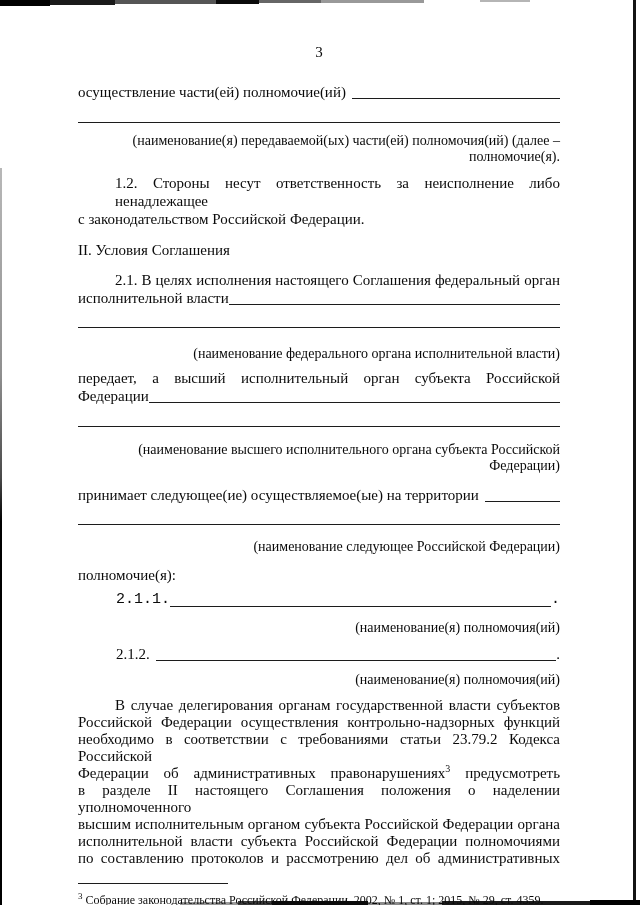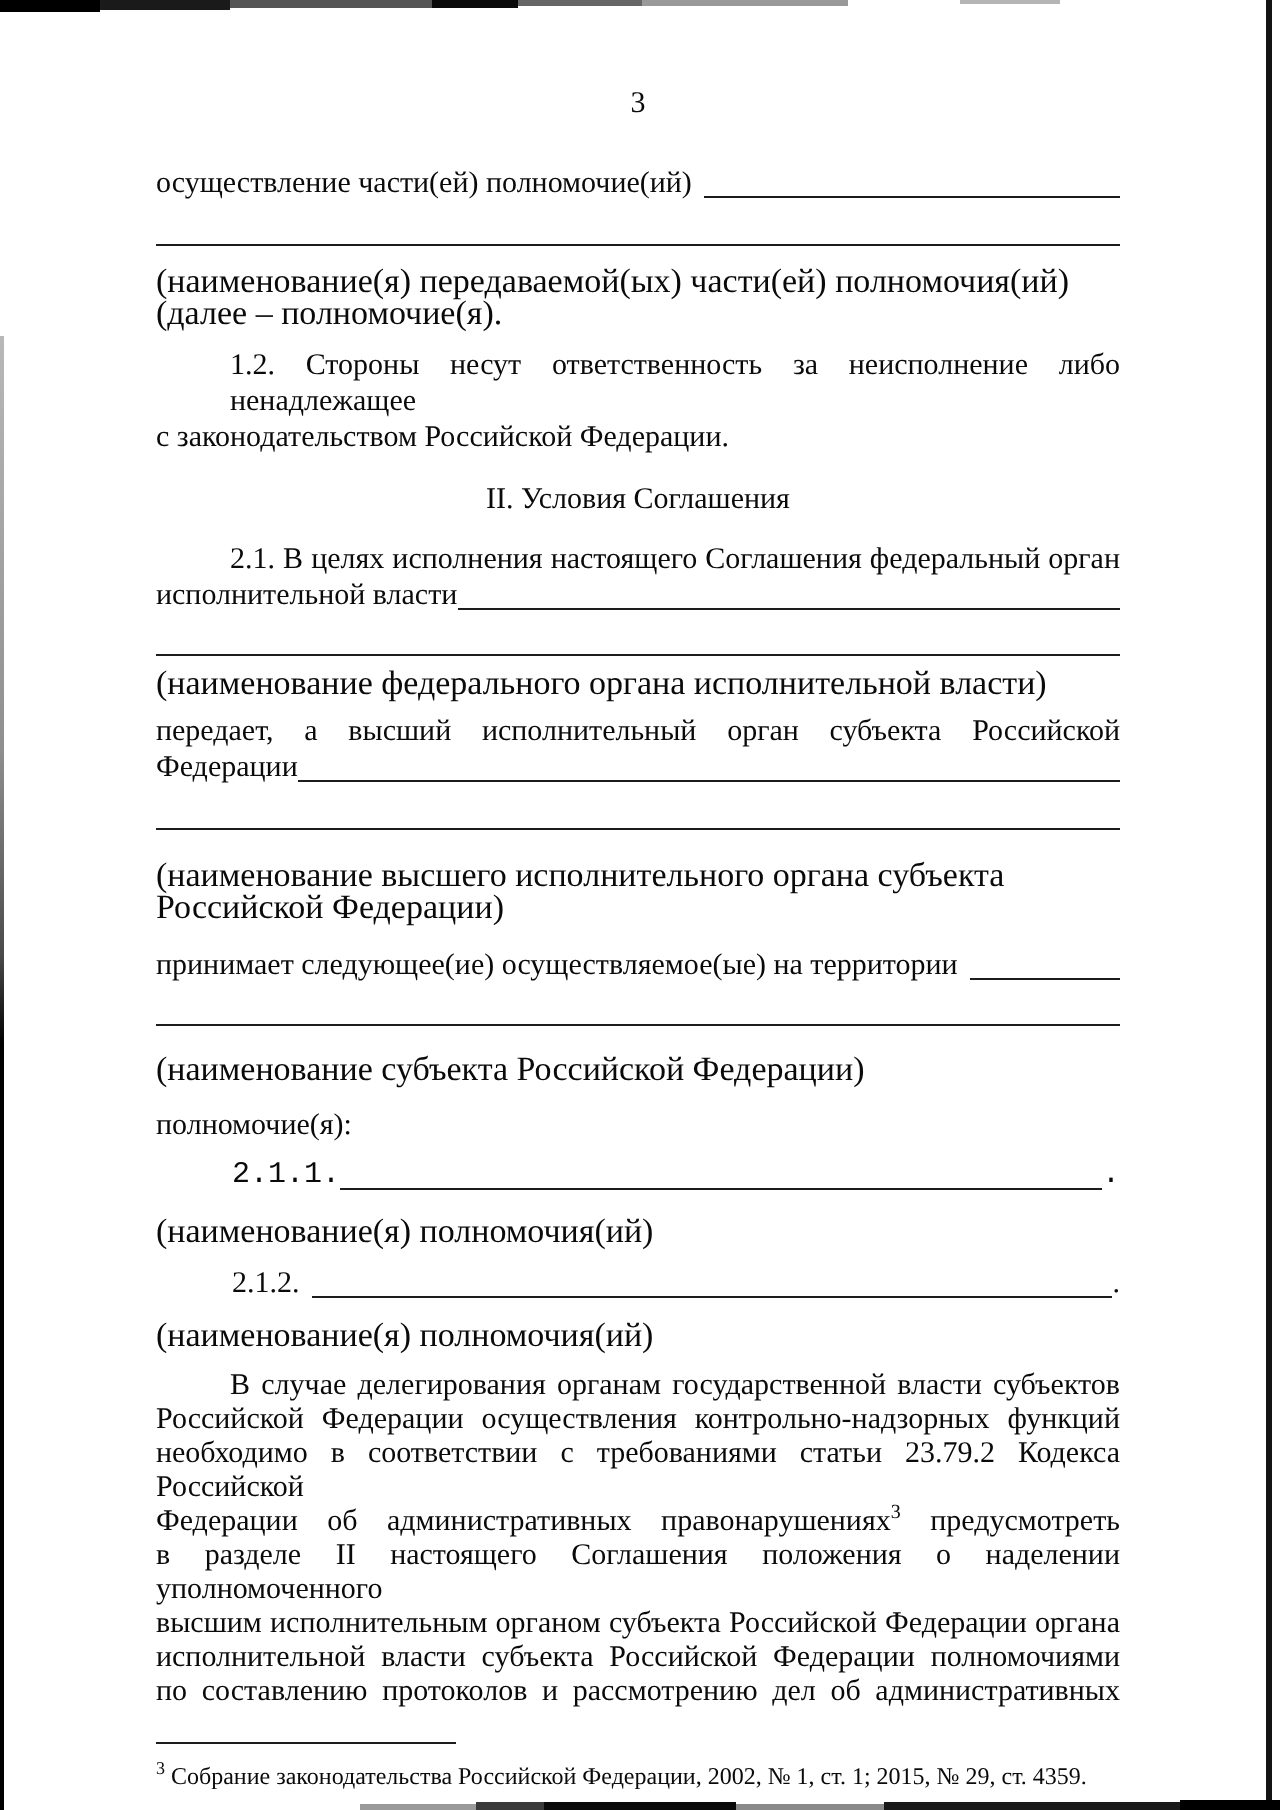--- a/index.html
+++ b/index.html
@@ -28,22 +28,22 @@
   .bot-bar-3{left:272px;bottom:0;width:96px;height:4px;background:#0a0a0a;}
   .bot-bar-4{left:368px;bottom:0;width:74px;height:3px;background:#8a8a8a;}
   .bot-bar-5{left:442px;bottom:0;width:148px;height:4px;background:#1a1a1a;}
   .bot-bar-6{left:590px;bottom:0;width:50px;height:5px;background:#000;}
   
   .content{
     position:absolute;left:78px;top:0;width:482px;
     font-size:15px;line-height:18px;
   }
   .page-number{margin-top:43px;height:18px;text-align:center;}
-  .caption{font-size:17px;line-height:16px;text-align:left;}
-  .heading{height:18px;text-align:center;}
+  .caption{font-size:14px;line-height:16px;text-align:right;}
+  .heading{height:18px;}
   .jline{text-align:justify;text-align-last:justify;}
   .ind{padding-left:37px;}
   .fill-row{display:flex;}
   .fill-row .lbl{white-space:nowrap;}
   .fill{flex:1;border-bottom:1.5px solid #1c1c1c;margin-bottom:2px;}
   .fill.gap{margin-left:6px;}
   .blank-fill{border-bottom:1.5px solid #1c1c1c;}
   .blank1{height:21px;}
   .blank2{height:20px;}
   .blank3{height:21px;}
@@ -53,21 +53,21 @@
   .bigpar{line-height:17px;}
   .fn-sep{margin-top:16px;width:150px;border-top:1px solid #1c1c1c;height:0;}
   .footnote{margin-top:9px;font-size:12px;line-height:15px;}
   .footnote sup{font-size:9px;}
   
   .m-fillrow1{margin-top:22px;}
   .m-caption1{margin-top:10px;}
   .m-par12{margin-top:9px;}
   .m-heading{margin-top:13px;}
   .m-par21{margin-top:12px;}
-  .m-caption2{margin-top:6px;}
+  .m-caption2{margin-top:18px;}
   .m-peredaet{margin-top:7px;}
   .m-caption3{margin-top:15px;}
   .m-prinimaet{margin-top:12px;}
   .m-caption4{margin-top:14px;}
   .m-polnomochie{margin-top:11px;}
   .m-item211{margin-top:7px;font-family:Liberation Mono, monospace;}
   .m-caption5{margin-top:11px;}
   .m-item212{margin-top:9px;}
   .m-caption6{margin-top:9px;}
   .m-bigpar{margin-top:9px;}
@@ -129,21 +129,21 @@
       </div>
     </div>
     <div class="blank-fill blank3"></div>
     <div class="caption m-caption3">(наименование высшего исполнительного органа субъекта Российской Федерации)</div>
 
     <div class="fill-row m-prinimaet">
       <span class="lbl">принимает следующее(ие) осуществляемое(ые) на территории</span>
       <span class="fill gap"></span>
     </div>
     <div class="blank-fill blank4"></div>
-    <div class="caption m-caption4">(наименование субъекта Российской Федерации)</div>
+    <div class="caption m-caption4">(наименование следующее Российской Федерации)</div>
 
     <div class="m-polnomochie">полномочие(я):</div>
 
     <div class="fill-row num-ind m-item211">
       <span class="lbl">2.1.1.</span>
       <span class="fill"></span>
       <span class="lbl">.</span>
     </div>
     <div class="caption m-caption5">(наименование(я) полномочия(ий)</div>
 

